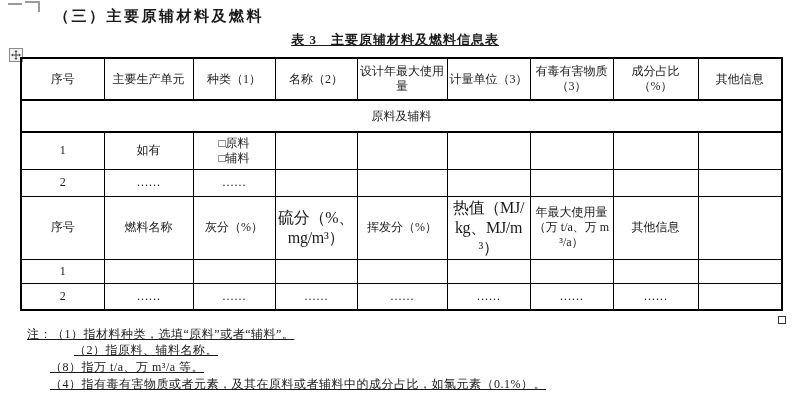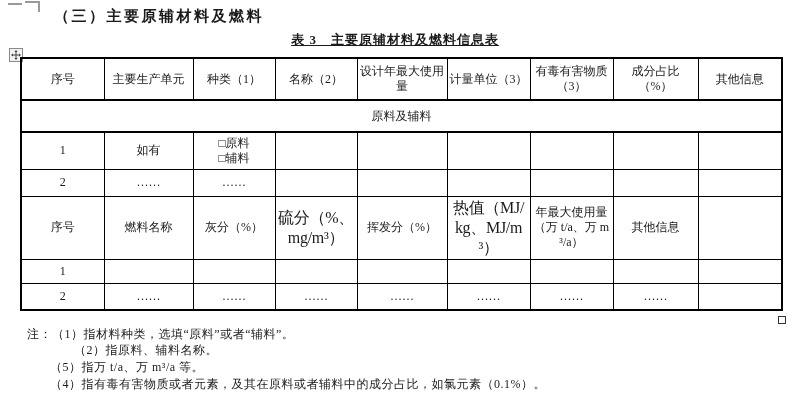--- a/index.html
+++ b/index.html
@@ -65,21 +65,21 @@
   tr.r-m2 { height: 27px; }
   tr.r-fheader { height: 52px; }
   tr.r-f1 { height: 24px; }
   tr.r-f2 { height: 27px; }
 
   .section-cell { font-weight: bold; border-top: 2px solid #000 !important; border-bottom: 2px solid #000 !important; }
   .kind-options { display: inline-block; text-align: right; }
   .small-text { font-size: 16px; letter-spacing: -0.3px; }
 
   .notes { position: absolute; left: 0; top: 0; font-size: 12px; letter-spacing: 0.5px; }
-  .note-line { position: absolute; white-space: nowrap; }
+  .note-line { position: absolute; white-space: nowrap; text-decoration: underline; }
   .note-1 { left: 27px; top: 326px; }
   .note-2 { left: 50px; top: 342px; margin-left: 24px; }
   .note-3 { left: 50px; top: 359px; }
   .note-4 { left: 50px; top: 376px; }
 </style>
 </head>
 <body>
 
 <div class="crop-line"></div>
 <div class="crop-corner"></div>
@@ -190,15 +190,15 @@
     <td></td>
   </tr>
 </tbody>
   </table>
 
 <div class="resize-handle"></div>
 
 <div class="notes">
   <div class="note-line note-1">注：（1）指材料种类，选填“原料”或者“辅料”。</div>
   <div class="note-line note-2">（2）指原料、辅料名称。</div>
-  <div class="note-line note-3">（5）指万 t/a、万 m³/a 等。</div>
+  <div class="note-line note-3">（8）指万 t/a、万 m³/a 等。</div>
   <div class="note-line note-4">（4）指有毒有害物质或者元素，及其在原料或者辅料中的成分占比，如氯元素（0.1%）。</div>
 </div>
 
 </body></html>

